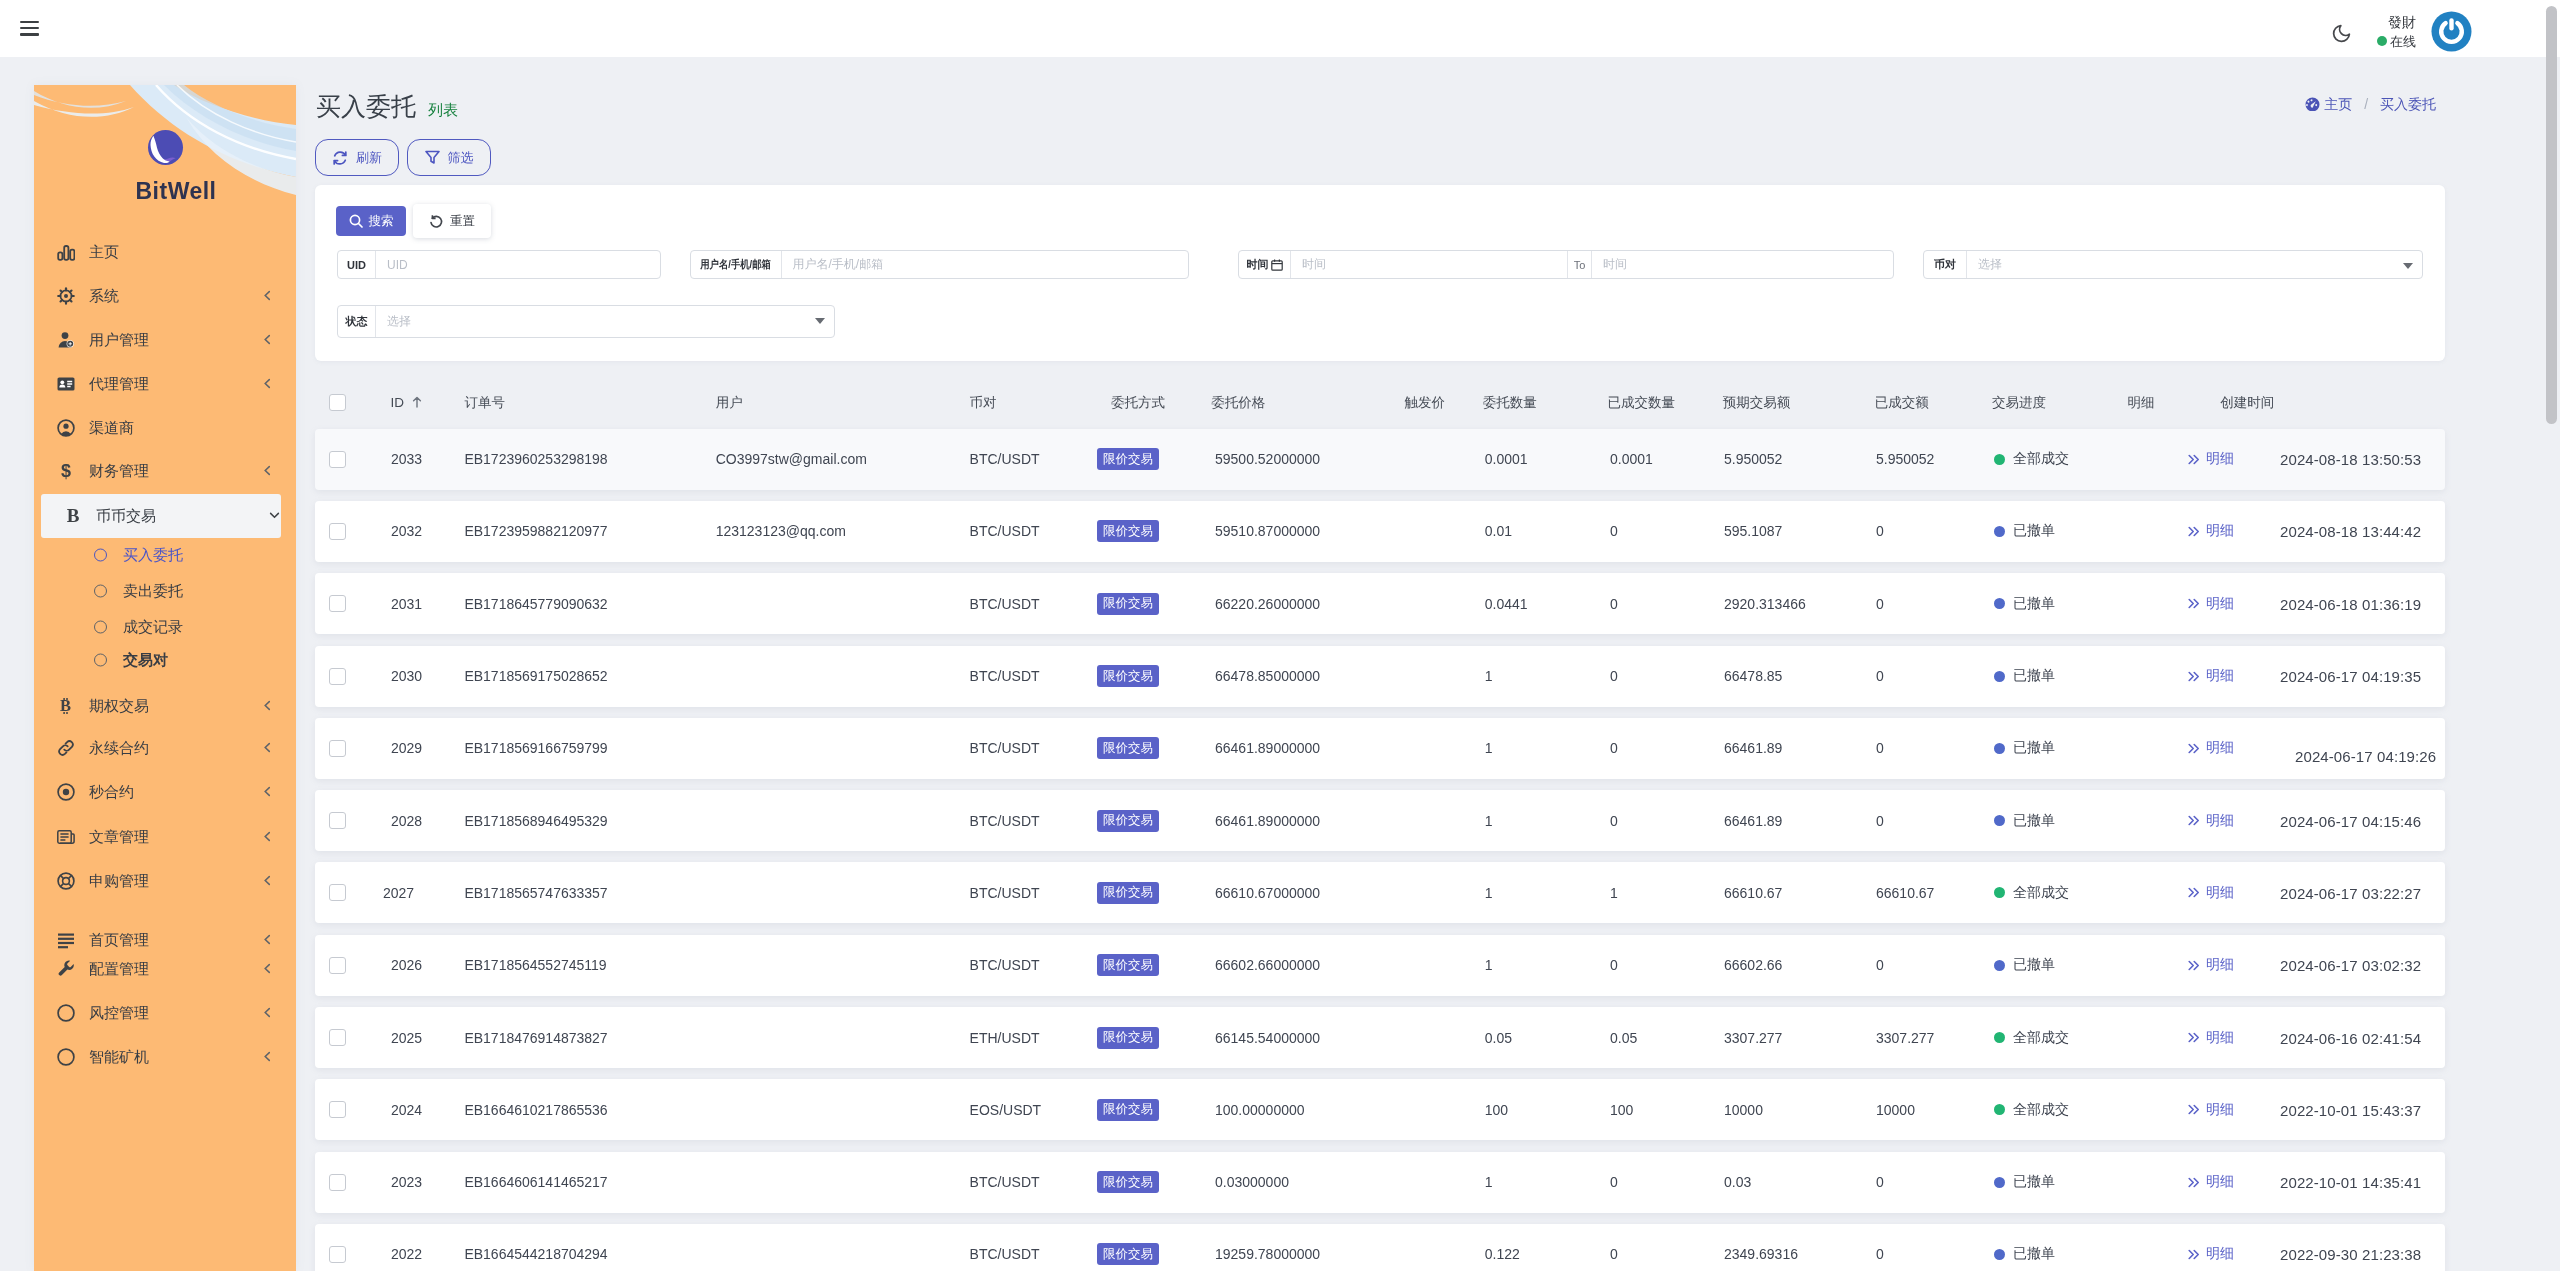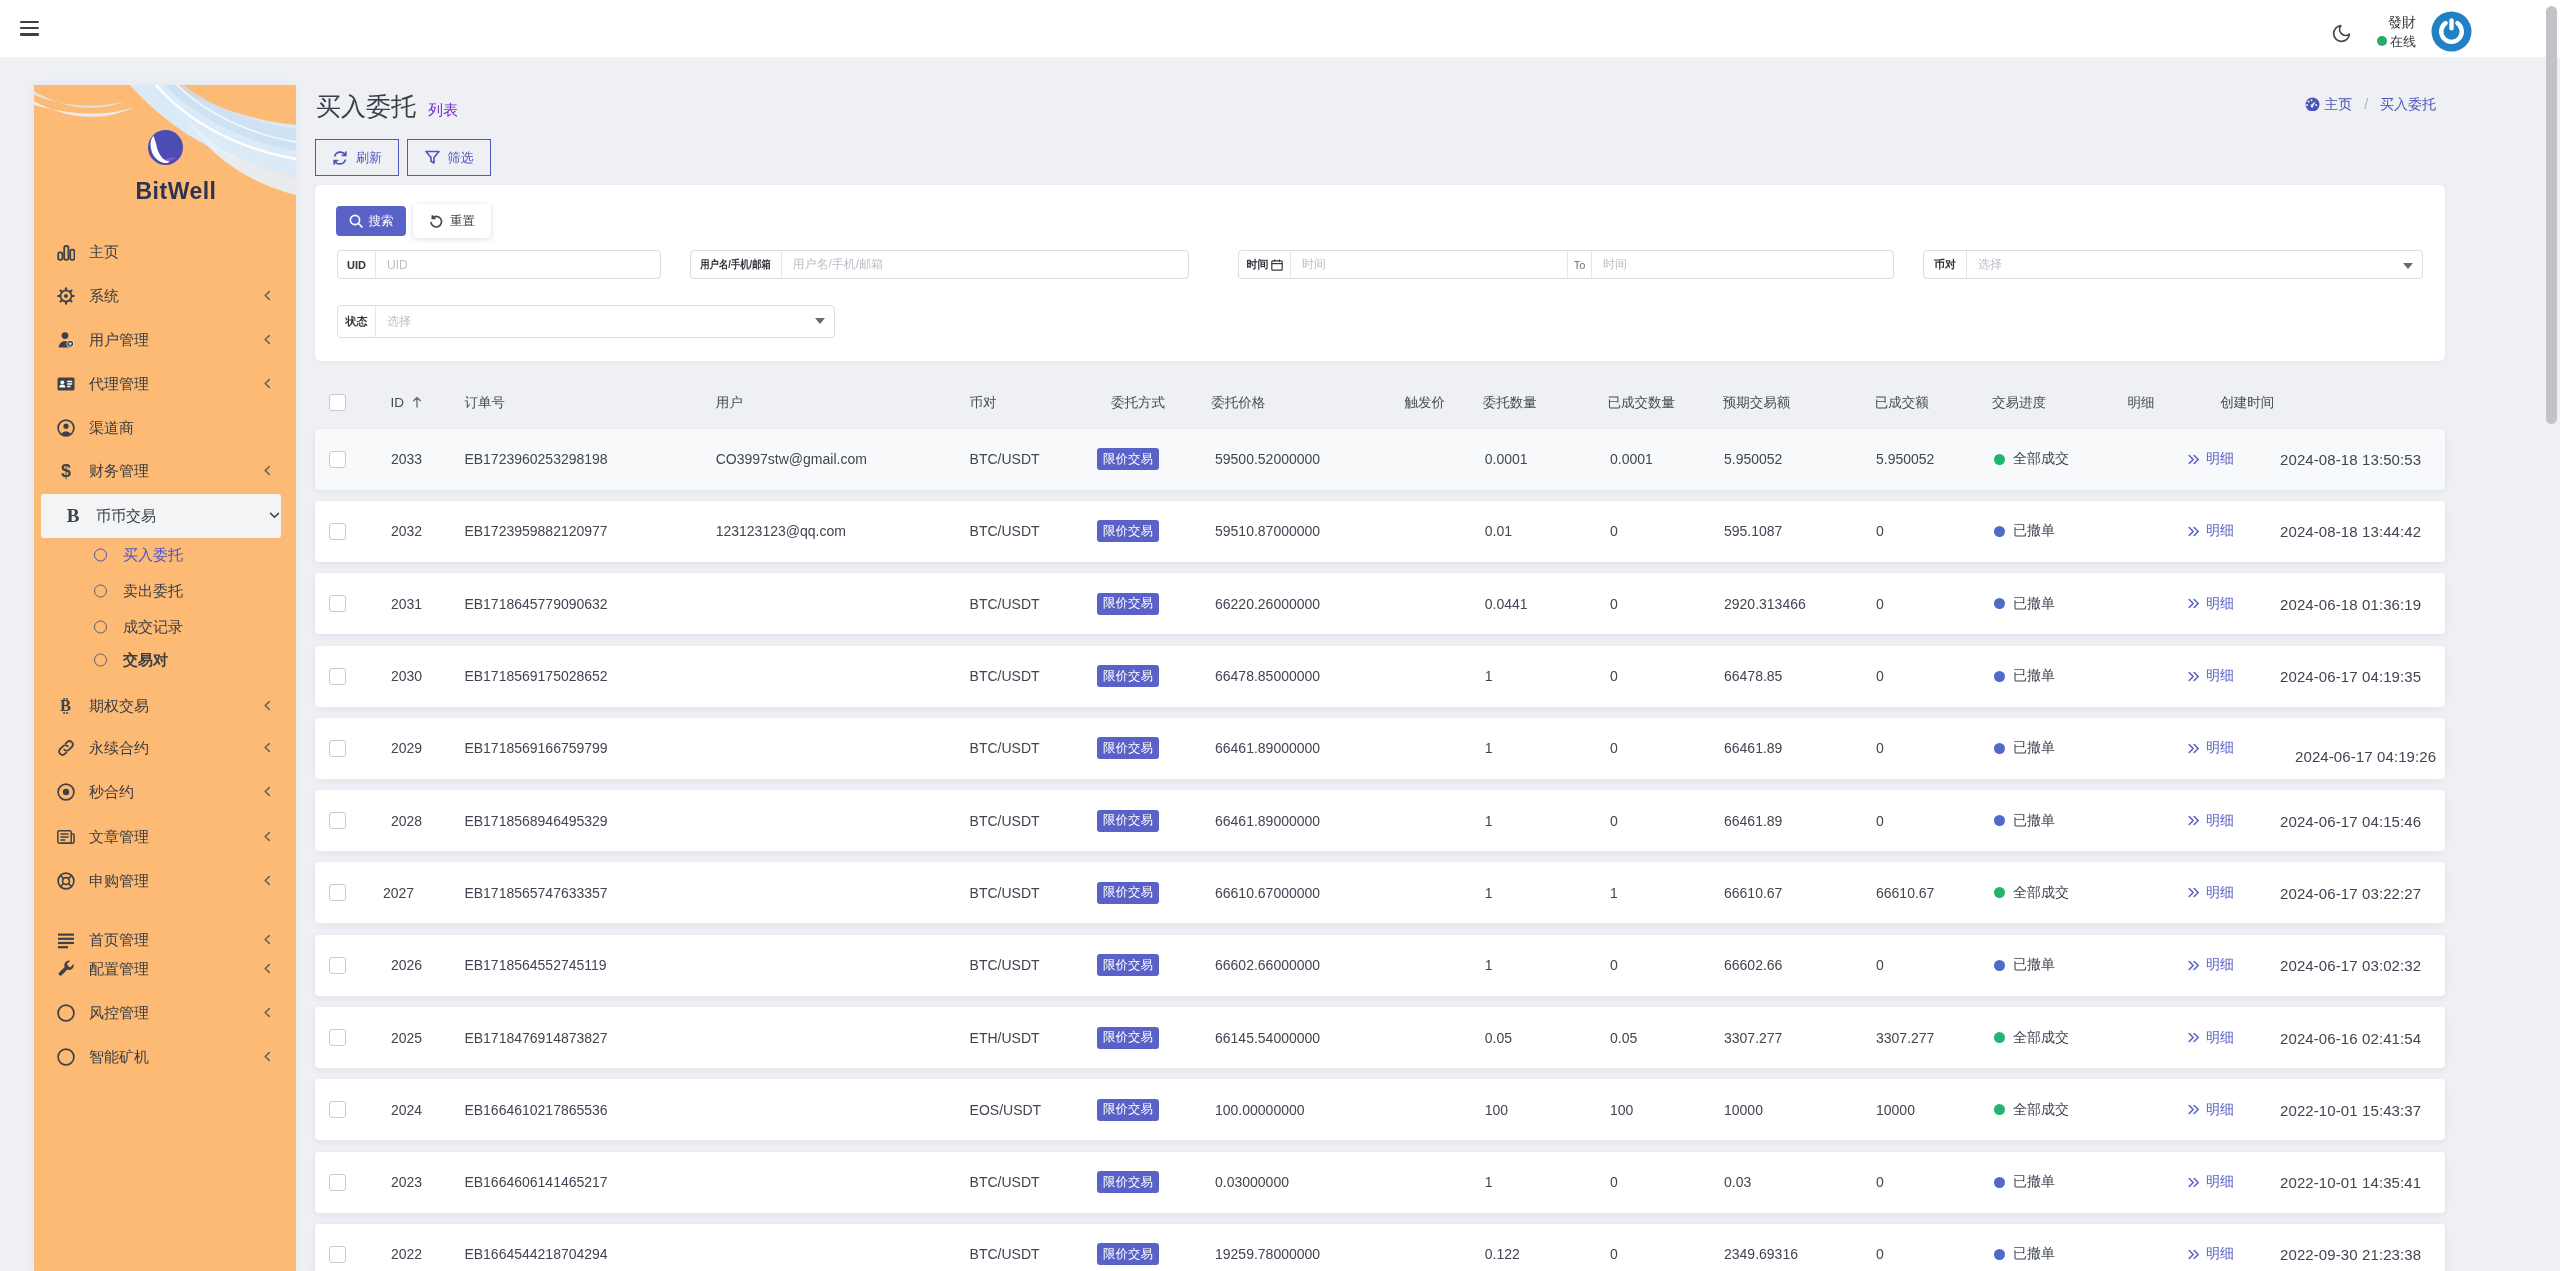--- a/index.html
+++ b/index.html
@@ -32,24 +32,24 @@
 .mi .tx { position:absolute; left:55px; top:50%; transform:translateY(-50%); font-size:15px; color:#383d44; white-space:nowrap; }
 .mi .ch { position:absolute; left:228px; top:50%; transform:translateY(-50%); }
 .mi.hl { background:#f3f4f6; left:7px; width:240px; border-radius:3px; }
 .smi { position:absolute; left:0; width:262px; height:36px; }
 .smi .rc { position:absolute; left:60px; top:50%; transform:translateY(-50%); width:13px; height:13px; border:1.6px solid #5d6268; border-radius:50%; }
 .smi .tx { position:absolute; left:89px; top:50%; transform:translateY(-50%); font-size:15px; color:#383d44; white-space:nowrap;}
 .smi.act .rc { border-color:#4b55c2; }
 .smi.act .tx { color:#4a54c8; font-weight:500; }
 
 .title { position:absolute; left:316px; top:90px; font-size:25px; font-weight:500; color:#394049; }
-.title small { font-size:15px; font-weight:normal; color:#6d28d9; margin-left:12px; }
+.title small { font-size:15px; font-weight:normal; color:#15803d; margin-left:12px; }
 .crumb { position:absolute; right:124px; top:96px; font-size:14px; color:#4b54b6; }
 .crumb .sep { color:#aab0bd; margin:0 8px; }
-.btn-o { position:absolute; top:139px; height:37px; border:1px solid #5059c0; border-radius:0; color:#4c55c0; font-size:13px; display:flex; align-items:center; justify-content:center; gap:8px; }
+.btn-o { position:absolute; top:139px; height:37px; border:1px solid #5059c0; border-radius:13px; color:#4c55c0; font-size:13px; display:flex; align-items:center; justify-content:center; gap:8px; }
 #btn-refresh { left:315px; width:84px; }
 #btn-filter { left:407px; width:84px; }
 
 .fcard { position:absolute; left:315px; top:185px; width:2130px; height:176px; background:#fff; border-radius:6px; box-shadow:0 1px 4px rgba(140,150,170,0.10); }
 .btn-search { position:absolute; left:21px; top:21px; width:70px; height:30px; background:#5a62c8; border-radius:4px; color:#fff; font-size:12.5px; display:flex; align-items:center; justify-content:center; gap:6px; }
 .btn-reset { position:absolute; left:98px; top:19px; width:78px; height:34px; background:#fff; border-radius:4px; color:#383d45; font-size:12.5px; display:flex; align-items:center; justify-content:center; gap:7px; box-shadow:0 1px 5px rgba(100,110,130,0.25); }
 .grp { position:absolute; height:29px; border:1px solid #d9dde3; border-radius:4px; background:#fff; display:flex; }
 .grp .lb { border-right:1px solid #e2e5ea; display:flex; align-items:center; justify-content:center; font-size:11px; font-weight:bold; color:#2f333a; white-space:nowrap; }
 .grp .ph { flex:1; display:flex; align-items:center; padding-left:11px; font-size:12px; color:#b9bec7; white-space:nowrap; }
 .grp .arr { position:absolute; right:9px; top:12px; width:0; height:0; border-left:5px solid transparent; border-right:5px solid transparent; border-top:6px solid #676b72; }

